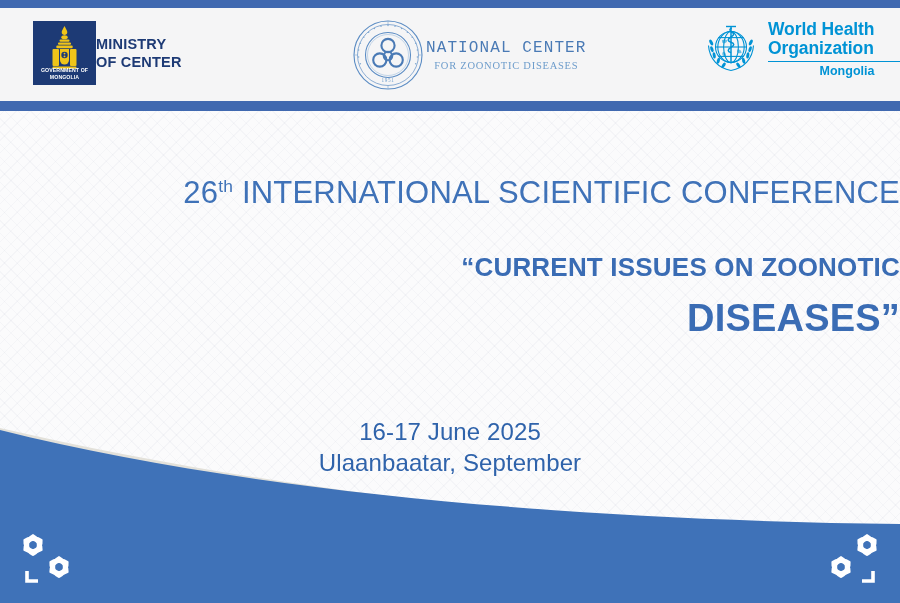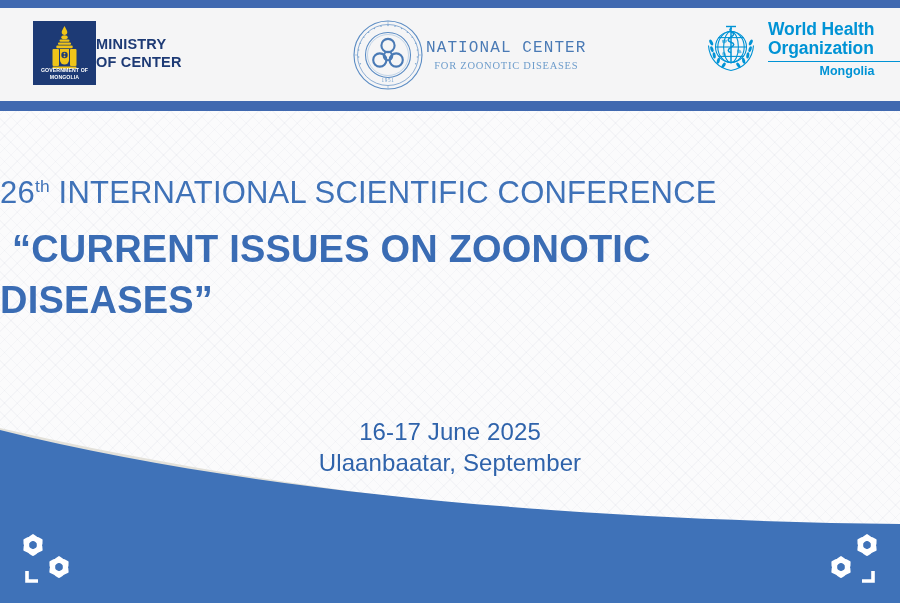--- a/index.html
+++ b/index.html
@@ -136,41 +136,41 @@
     background-image:
       repeating-linear-gradient(45deg, rgba(100,110,150,0.045) 0 1px, transparent 1px 9px),
       repeating-linear-gradient(-45deg, rgba(100,110,150,0.045) 0 1px, transparent 1px 9px);
   }
 
   
   .title-block {
     position: absolute;
     left: 0; top: 62px;
     width: 900px;
-    text-align: left;
+    text-align: right;
   }
   .conf-line {
     color: #3f72b8;
     font-size: 31px;
     line-height: 40px;
     letter-spacing: 0.2px;
     white-space: nowrap;
   }
   .conf-line sup {
     font-size: 0.56em;
     vertical-align: super;
     line-height: 0;
   }
   .theme-line {
     color: #3a6cb4;
-    font-size: 38px;
+    font-size: 26px;
     font-weight: bold;
     line-height: 51px;
     letter-spacing: 0.2px;
-    margin-top: 11px;
+    margin-top: 29px;
     padding-left: 12px;
   }
   .theme-line-2 {
     color: #3a6cb4;
     font-size: 38px;
     font-weight: bold;
     line-height: 51px;
     letter-spacing: 0.2px;
   }
 

